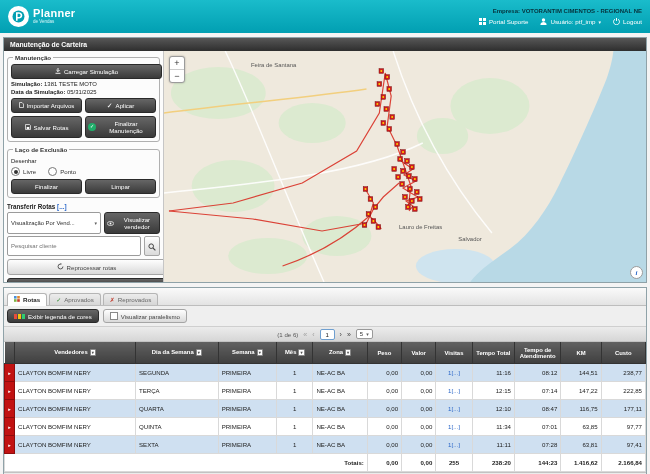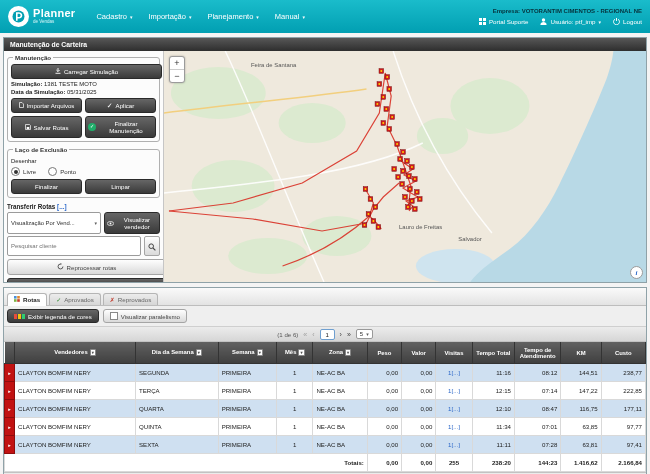--- a/index.html
+++ b/index.html
@@ -1,20 +1,20 @@
 <!DOCTYPE html>
 <html><head>
 <meta charset="utf-8">
 <style>
   html,body{margin:0;padding:0;}
   body{width:650px;height:474px;overflow:hidden;background:#f4f4f4;font-family:"Liberation Sans",sans-serif;-webkit-font-smoothing:antialiased;}
   .app{width:650px;height:474px;display:flex;flex-direction:column;}
 
   
-  .topbar{height:33px;flex:0 0 33px;background:linear-gradient(#1abccb,#019fb2);display:flex;align-items:center;padding:0 8px;gap:21px;}
+  .topbar{height:33px;flex:0 0 33px;background:linear-gradient(#1abccb,#019fb2);display:flex;align-items:center;padding:0 8px;gap:8px;}
   .brand{display:flex;align-items:center;gap:4px;cursor:pointer;}
   .logo-circle{width:21px;height:21px;border-radius:50%;background:#fff;display:flex;align-items:center;justify-content:center;}
   .brand-text{display:flex;flex-direction:column;line-height:1;}
   .brand-name{font-size:11px;font-weight:bold;color:#fff;letter-spacing:.3px;}
   .brand-sub{font-size:4.5px;color:#d9f6f8;margin-top:1px;}
   .mainnav{display:flex;gap:16px;color:#fff;font-size:7.5px;}
   .nav-item{display:flex;align-items:center;gap:3px;cursor:pointer;}
   .caret{font-size:5px;opacity:.95;}
   .top-right{margin-left:auto;display:flex;flex-direction:column;align-items:flex-end;gap:4px;}
   .company{font-size:6px;font-weight:bold;color:#06323c;}
@@ -99,38 +99,20 @@
         <svg width="13" height="13" viewBox="0 0 13 13">
             <circle cx="6.5" cy="6.5" r="6" fill="#019fb2"></circle>
             <path d="M6.5 2.2 C9 2.2 10.3 3.8 10.3 5.4 C10.3 7.4 8.6 8.4 6.9 8.4 L5.6 8.4 L5.6 10.8 L4 10.8 L4 2.2 Z M5.6 3.8 L5.6 6.9 L6.8 6.9 C7.9 6.9 8.6 6.3 8.6 5.4 C8.6 4.4 7.9 3.8 6.8 3.8 Z" fill="#fff"></path>
           </svg>
       </div>
       <div class="brand-text">
         <div class="brand-name">Planner</div>
         <div class="brand-sub">de Vendas</div>
       </div>
     </div>
-    <nav class="mainnav">
-      <div class="nav-item">
-          <span>Cadastro</span>
-          <span class="caret">▾</span>
-        </div>
-      <div class="nav-item">
-          <span>Importação</span>
-          <span class="caret">▾</span>
-        </div>
-      <div class="nav-item">
-          <span>Planejamento</span>
-          <span class="caret">▾</span>
-        </div>
-      <div class="nav-item">
-          <span>Manual</span>
-          <span class="caret">▾</span>
-        </div>
-    </nav>
     <div class="top-right">
       <div class="company">Empresa: VOTORANTIM CIMENTOS - REGIONAL NE</div>
       <div class="top-links">
         <div class="tlink">
           <span><svg width="7" height="7" viewBox="0 0 7 7">
                 <g fill="#fff">
                   <rect x="0" y="0" width="3" height="3"></rect>
                   <rect x="4" y="0" width="3" height="3"></rect>
                   <rect x="0" y="4" width="3" height="3"></rect>
                   <rect x="4" y="4" width="3" height="3"></rect>

